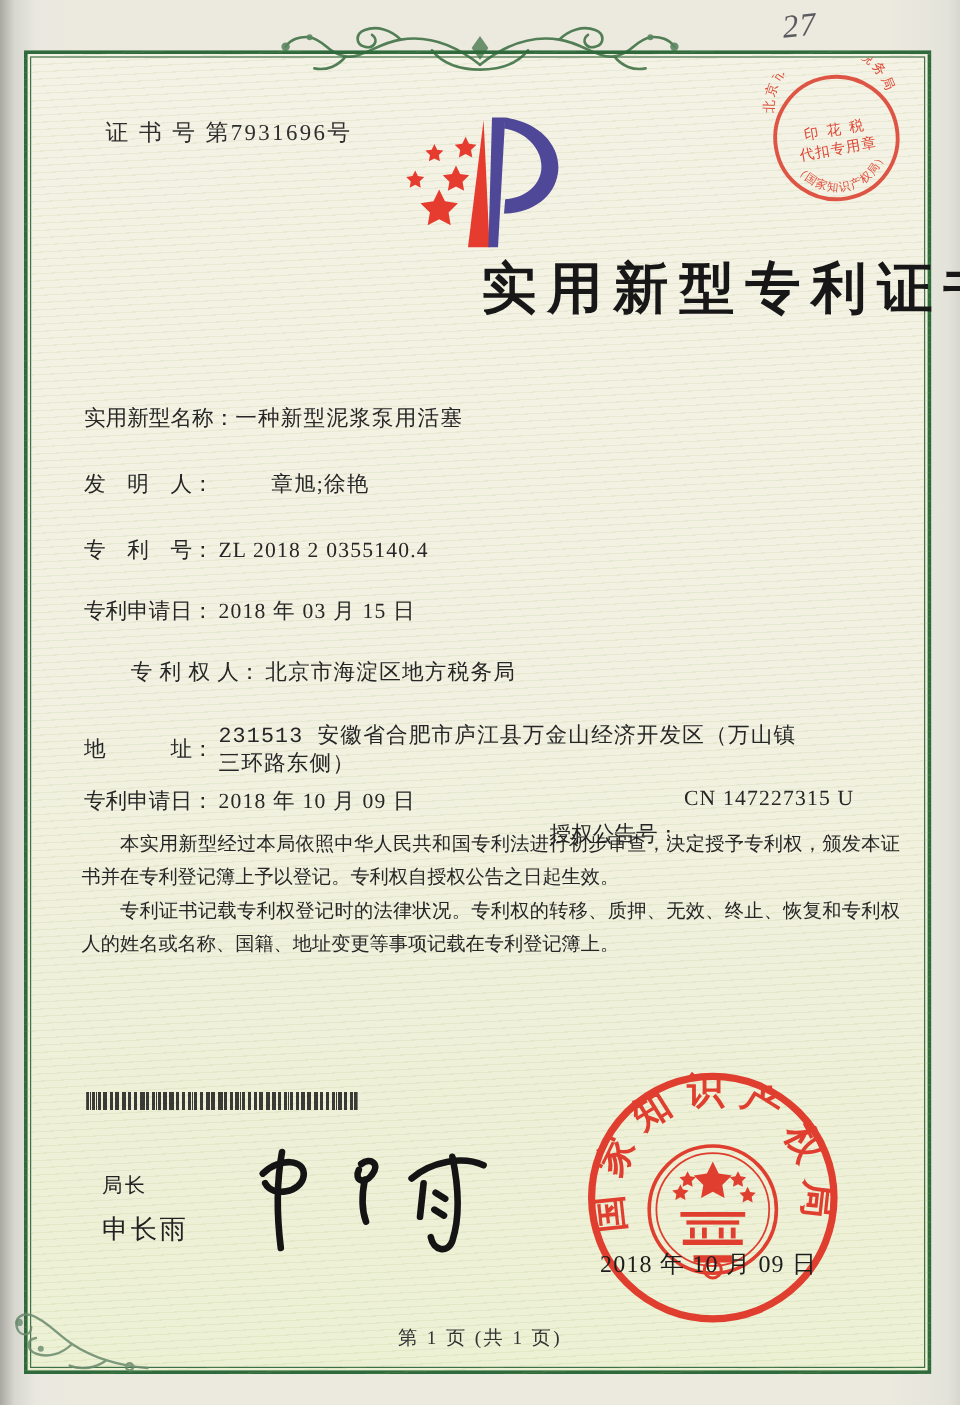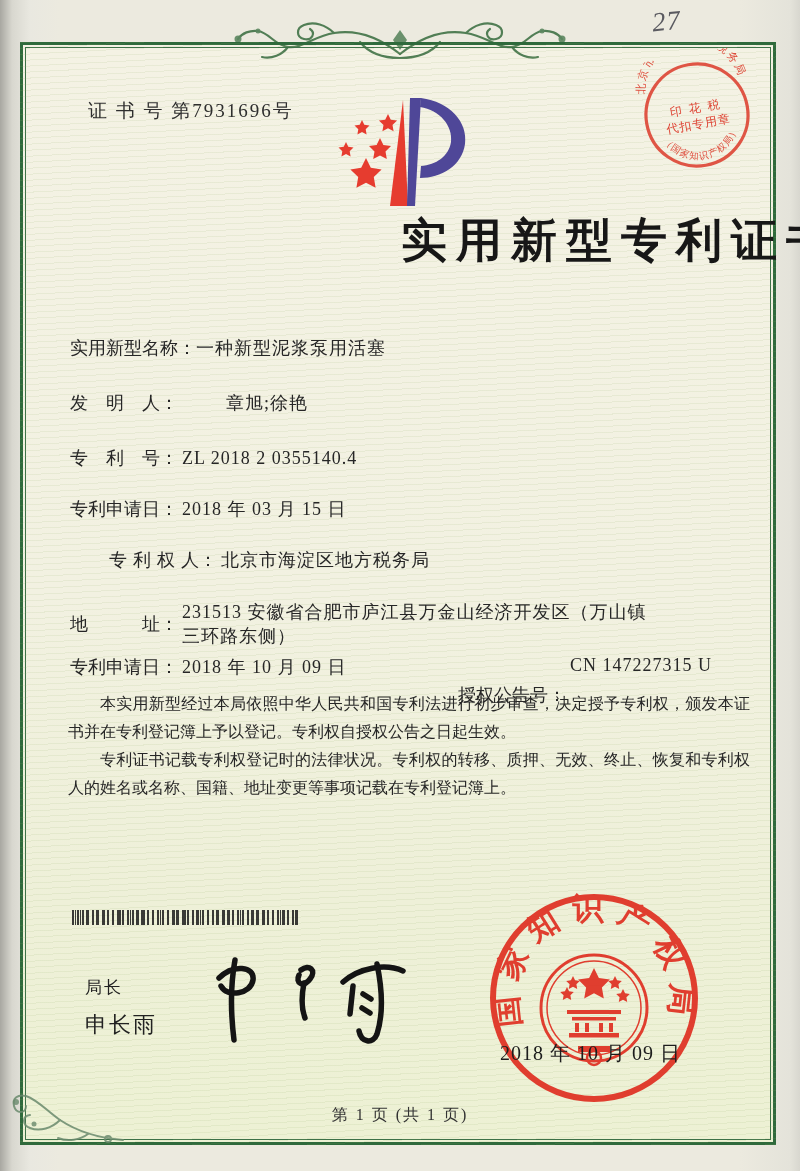--- a/index.html
+++ b/index.html
@@ -31,21 +31,21 @@
 
   .fields{position:absolute;left:70px;top:336px;width:690px;font-size:18px;color:#262626;}
   .frow{display:flex;align-items:center;}
   .flabel{flex:0 0 112px;white-space:pre;}
   .fvalue{white-space:pre-line;letter-spacing:1px;}
   .row1{position:absolute;top:0;}
   .row2{position:absolute;top:55px;gap:44px;}
   .row3{position:absolute;top:110px;}
   .row4{position:absolute;top:161px;}
   .row5{position:absolute;top:212px;margin-left:39px;}
-  .row6{position:absolute;top:264px;}
+  .row6{position:absolute;top:264px;font-family:Liberation Mono, monospace;}
   .row7{position:absolute;top:319px;}
   .grant-no{position:absolute;left:388px;top:319px;display:flex;}
   .grant-no .flabel{flex:0 0 112px;margin-top:28px;}
 
   .paragraphs{position:absolute;left:68px;top:690px;width:682px;
         font-size:16px;line-height:28px;color:#262626;text-align:justify;}
   .paragraphs p{margin:0;text-indent:2em;}
 
   .barcode{position:absolute;left:72px;top:910px;width:226px;height:15px;opacity:.85;
         background:

